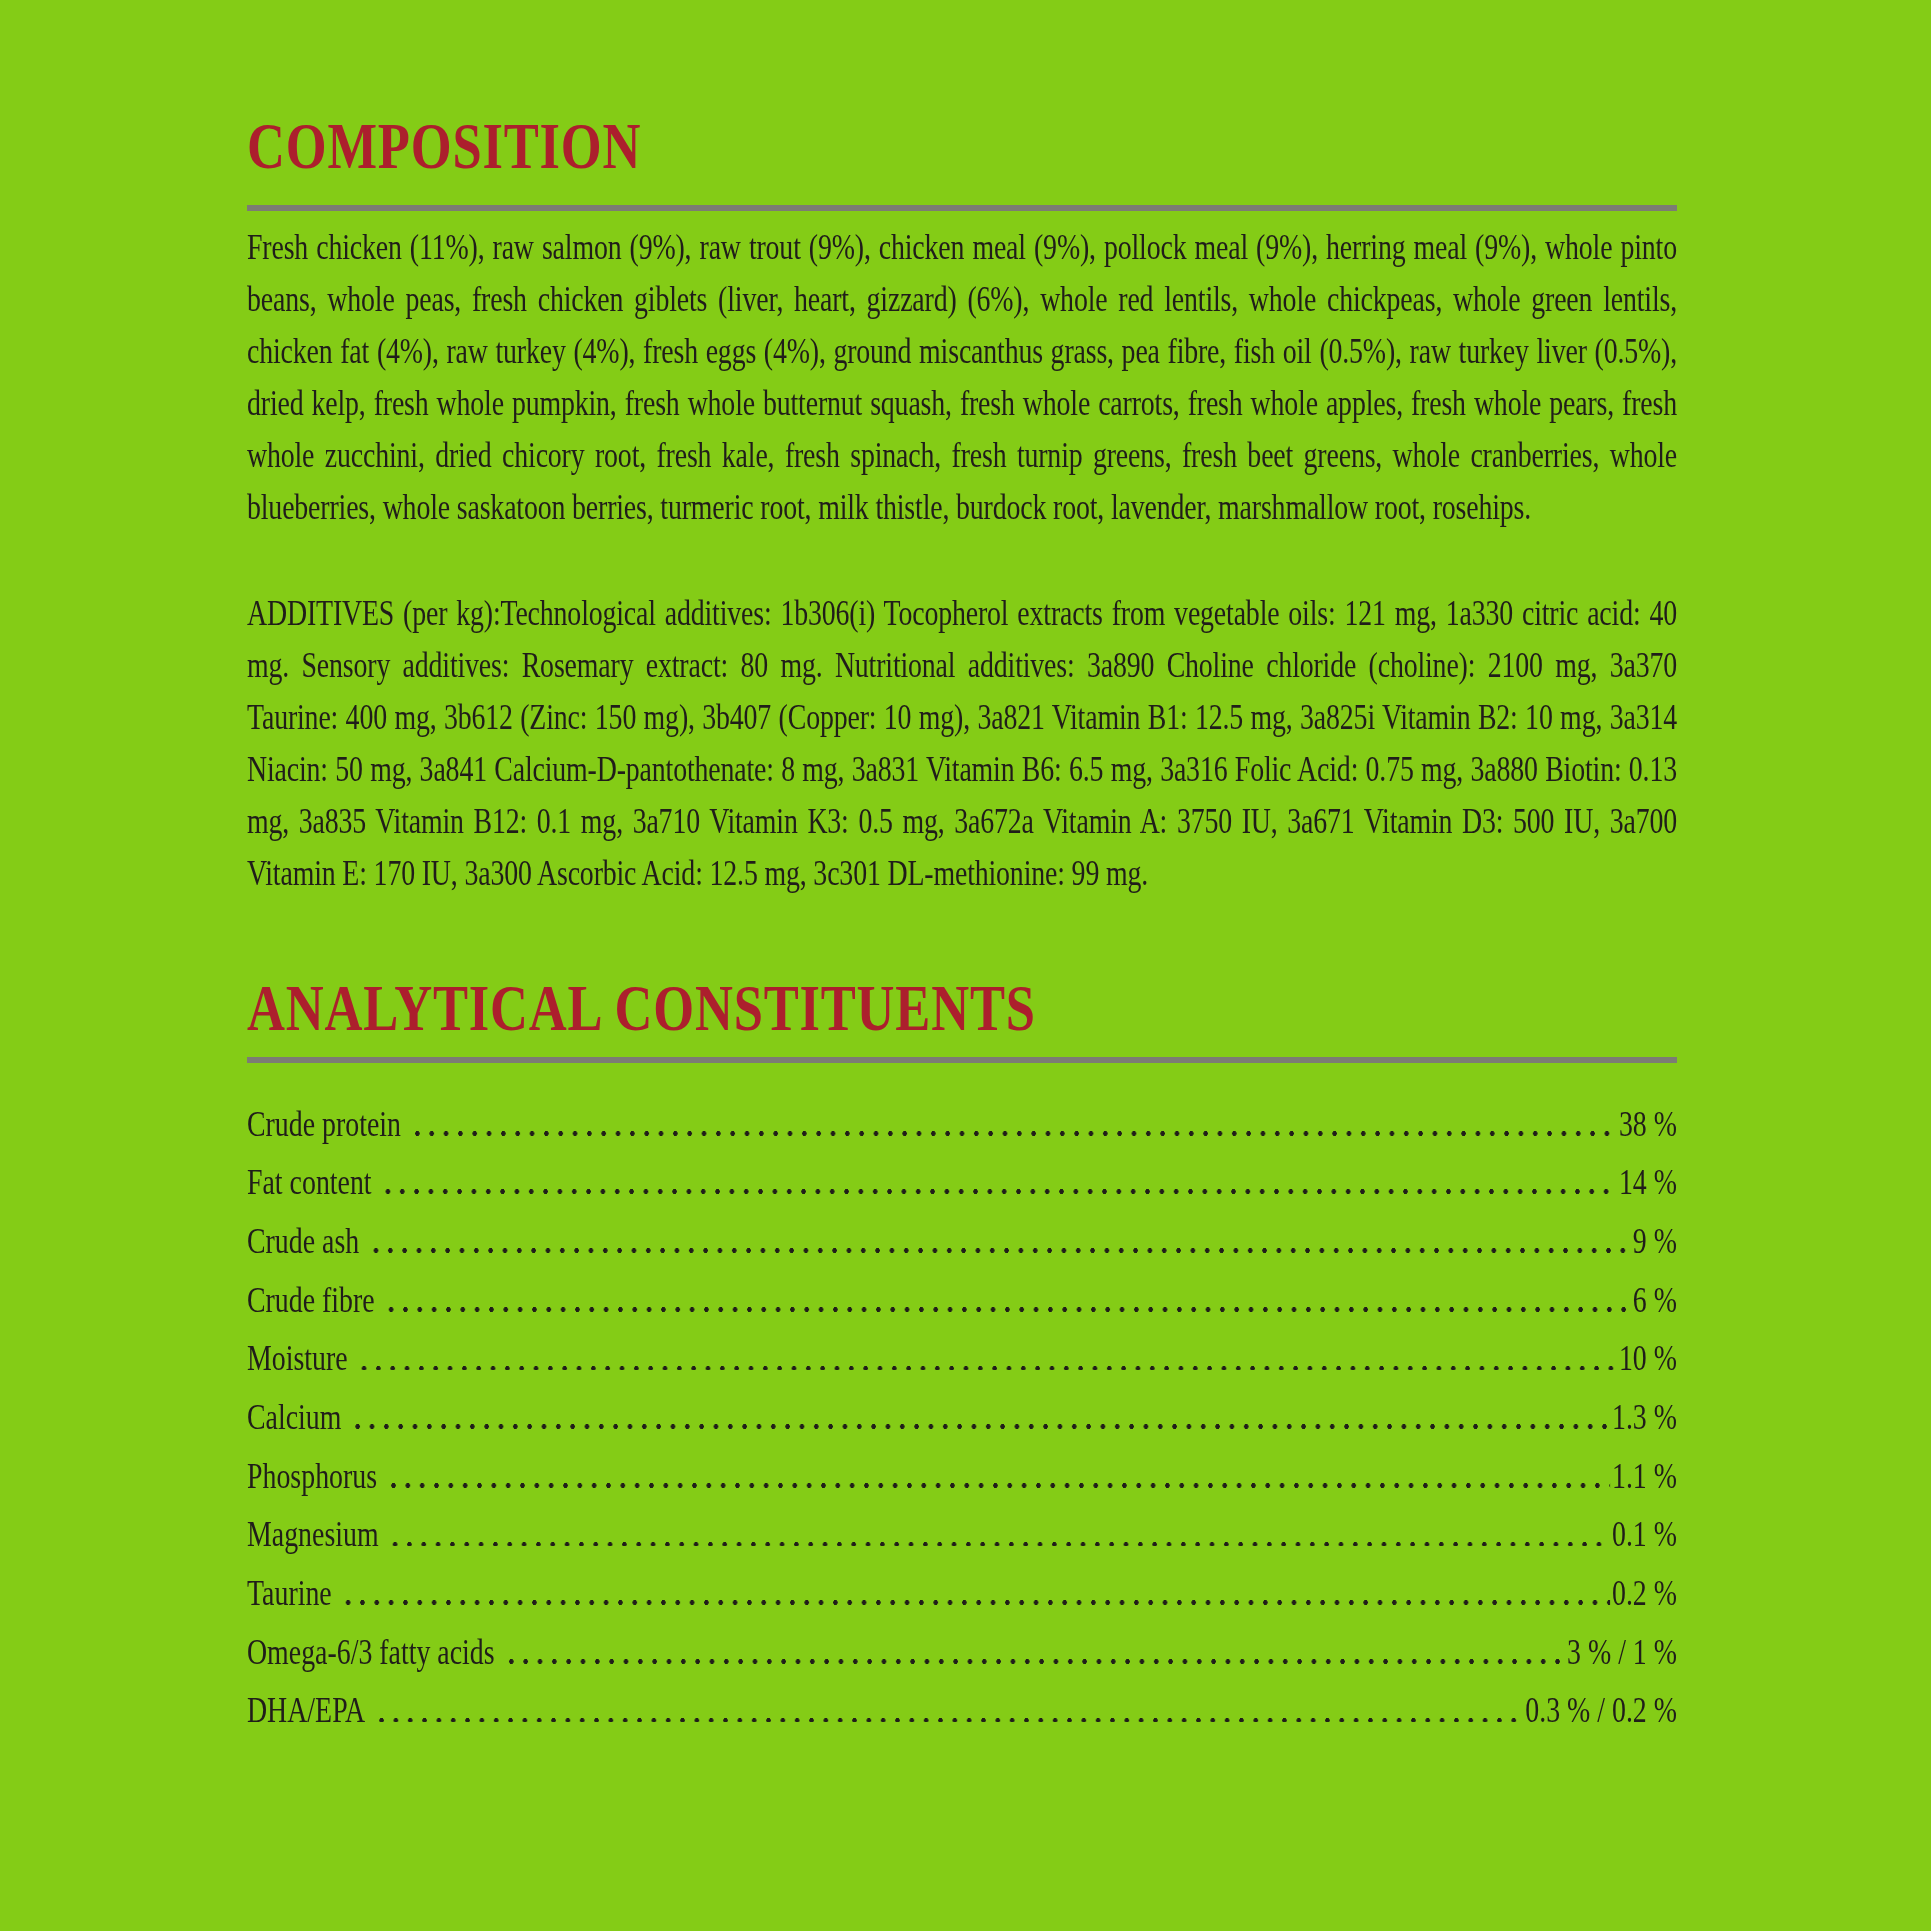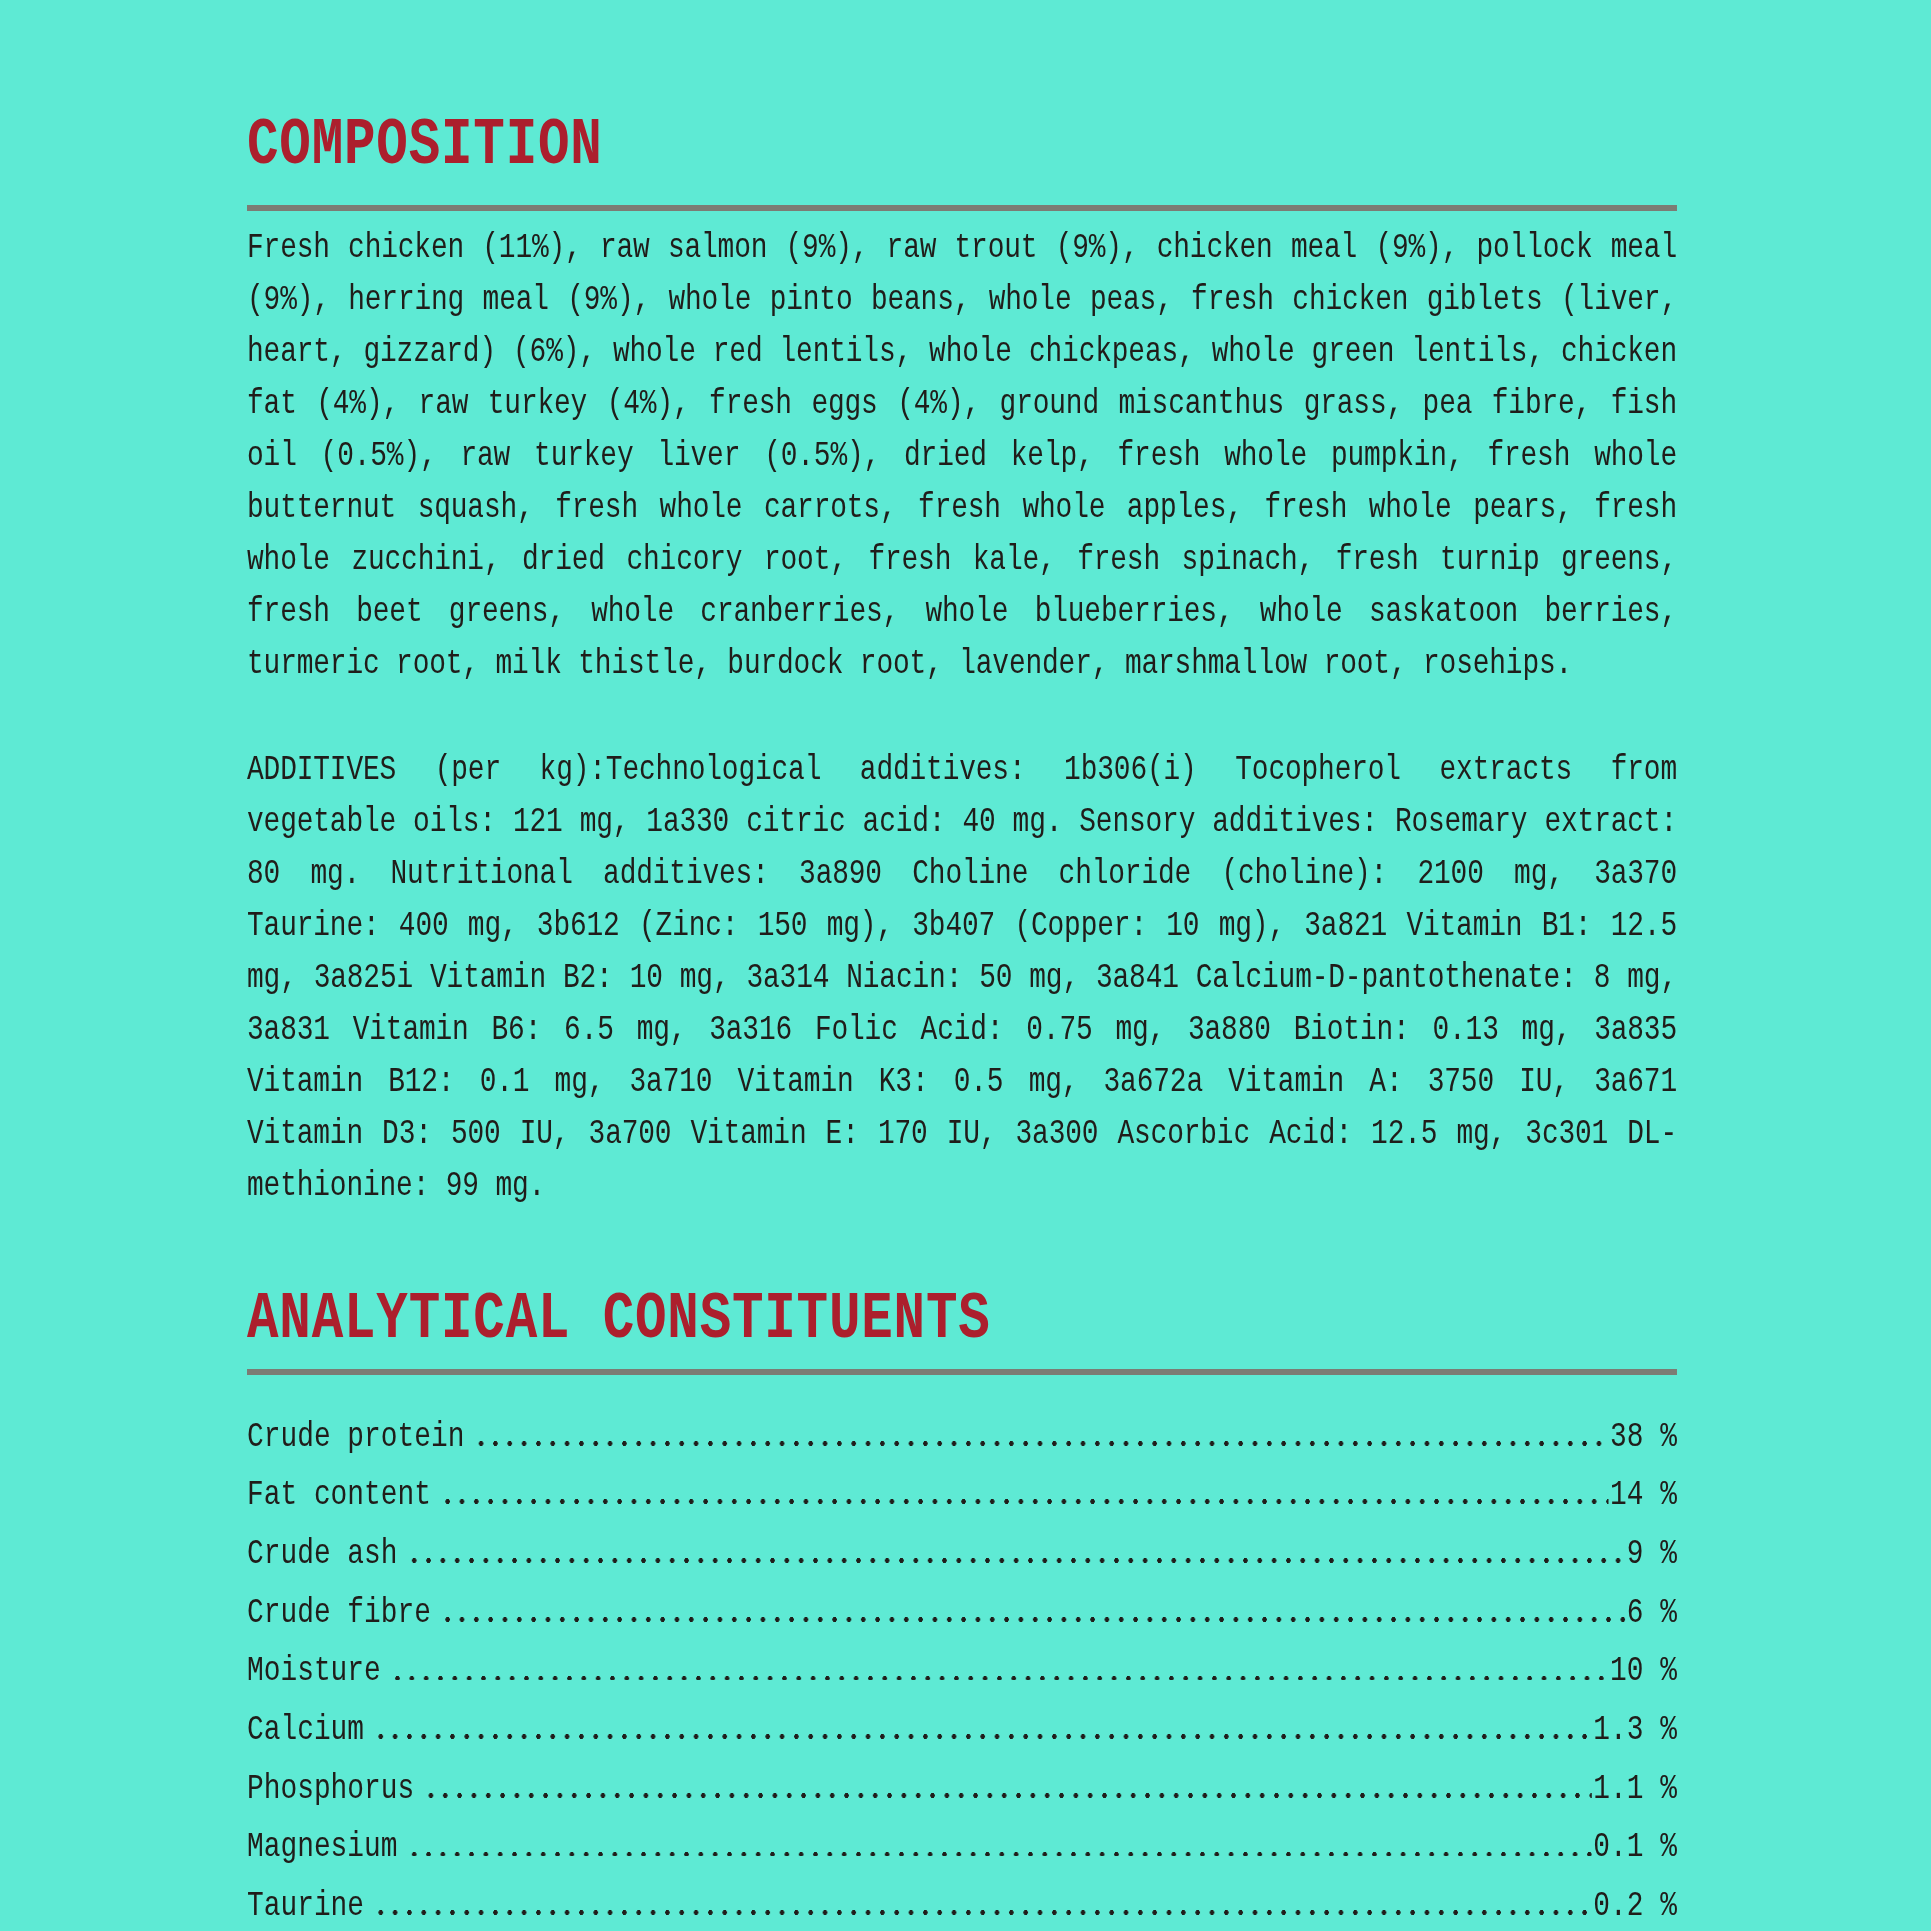--- a/index.html
+++ b/index.html
@@ -1,24 +1,24 @@
 <!DOCTYPE html>
 <html><head>
 <meta charset="utf-8">
 <style>
   html, body { margin: 0; padding: 0; }
   .page {
     position: relative;
     width: 1931px;
     height: 1931px;
-    background: #5eead4;
+    background: #84cc16;
     box-sizing: border-box;
     padding: 113px 0 0 247px;
     overflow: hidden;
-    font-family: Liberation Mono, monospace;
+    font-family: Liberation Serif, serif;
     color: #201D1A;
   }
   
   .content {
     width: 1796px;
     transform: scaleX(0.7962);
     transform-origin: 0 0;
   }
   .section-title {
     margin: 0;

